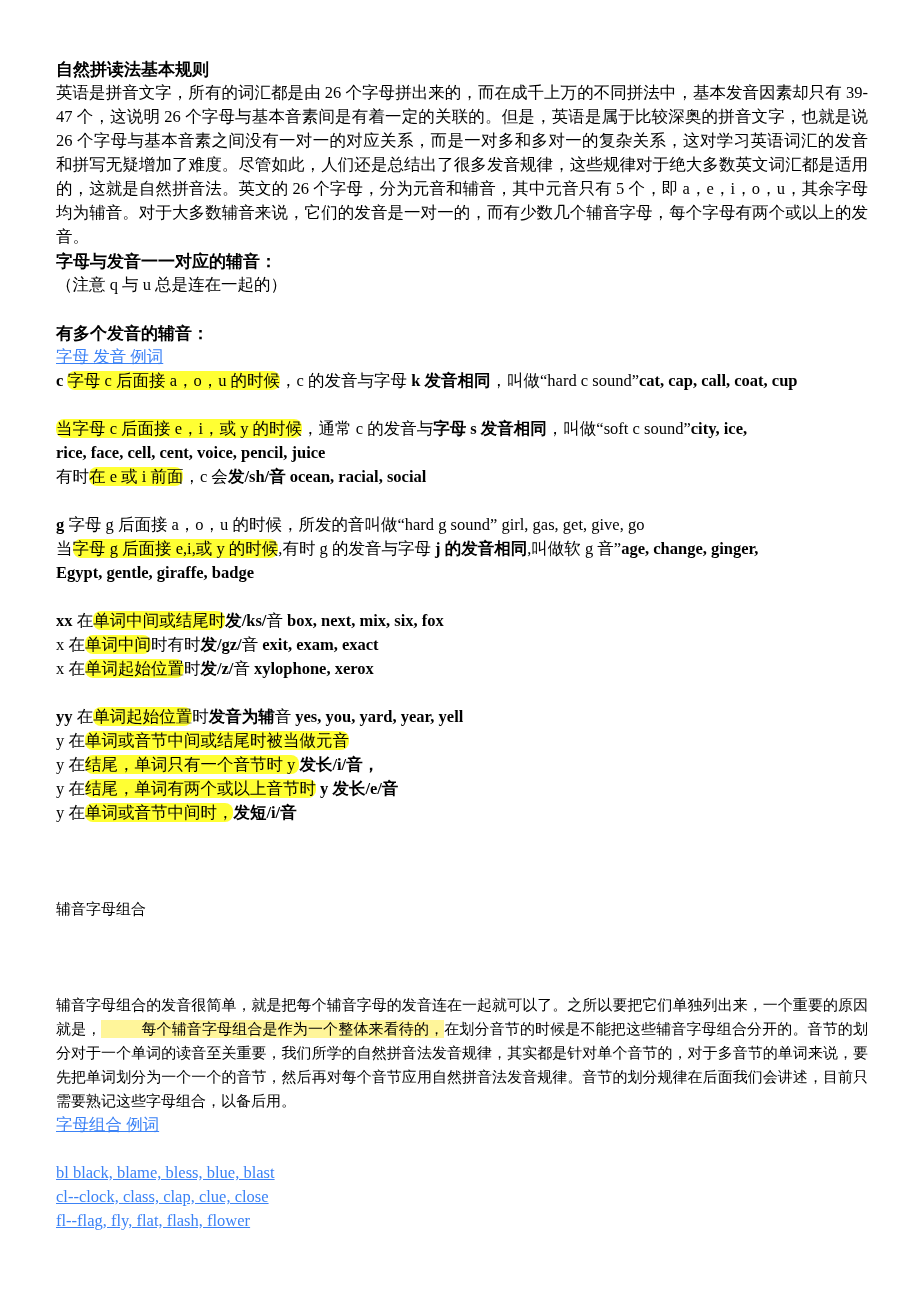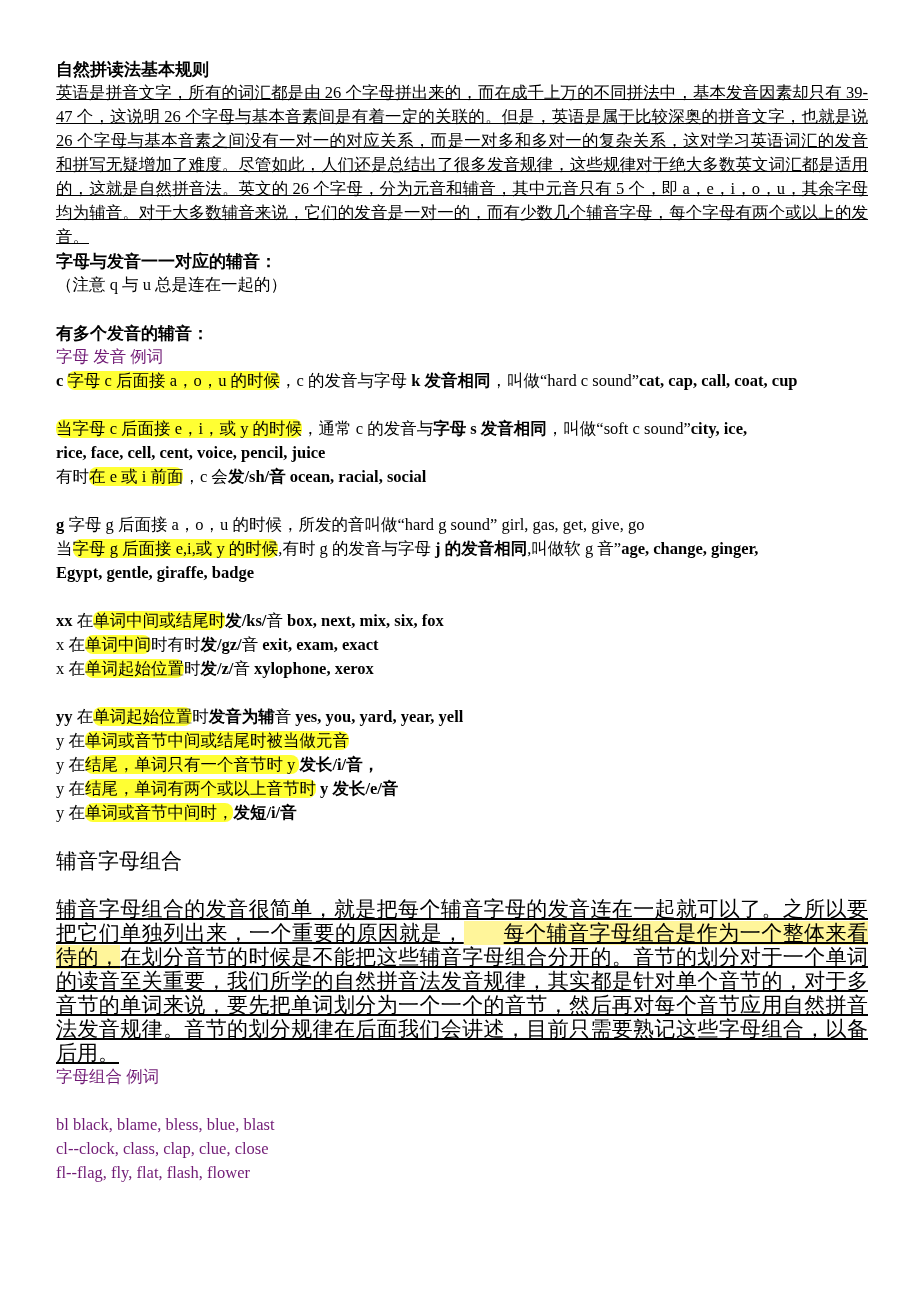--- a/index.html
+++ b/index.html
@@ -3,28 +3,28 @@
 <meta charset="utf-8">
 <style>
   html, body { margin: 0; padding: 0; background: #ffffff; }
   body { width: 920px; height: 1302px; overflow: hidden; position: relative; }
   .page {
     position: absolute; left: 56px; top: 57px; width: 812px;
     font-family: "Liberation Serif", "DejaVu Serif", serif;
     font-size: 16.5px; line-height: 24px; color: #000;
   }
   .line { white-space: nowrap; height: 24px; }
-  .para { white-space: normal; text-align: justify; text-align-last: left; text-decoration: underline; }
+  .para { white-space: normal; text-align: justify; text-align-last: left; }
   .blank { height: 24px; }
   .b { font-weight: bold; }
-  .g { color: #701a75; }
+  .g { color: #3b82f6; text-decoration: underline; }
   .hl { background: #ffff33; border-radius: 8px; }
   .hl2 { background: #fff59a; padding-left: 40px; }
   .heading { font-family: "DejaVu Sans", sans-serif; font-weight: bold; font-size: 17px; }
-  .sans { font-family: "DejaVu Sans", sans-serif; font-size: 21px; }
+  .sans { font-family: "DejaVu Sans", sans-serif; font-size: 15px; margin-top: 48px; }
 </style>
 </head>
 <body>
 
 <div class="page">
 
   <div class="line heading">自然拼读法基本规则</div>
   <div class="para">英语是拼音文字，所有的词汇都是由 26 个字母拼出来的，而在成千上万的不同拼法中，基本发音因素却只有 39-47 个，这说明 26 个字母与基本音素间是有着一定的关联的。但是，英语是属于比较深奥的拼音文字，也就是说 26 个字母与基本音素之间没有一对一的对应关系，而是一对多和多对一的复杂关系，这对学习英语词汇的发音和拼写无疑增加了难度。尽管如此，人们还是总结出了很多发音规律，这些规律对于绝大多数英文词汇都是适用的，这就是自然拼音法。英文的 26 个字母，分为元音和辅音，其中元音只有 5 个，即 a，e，i，o，u，其余字母均为辅音。对于大多数辅音来说，它们的发音是一对一的，而有少数几个辅音字母，每个字母有两个或以上的发音。</div>
 
   <div class="line heading">字母与发音一一对应的辅音：</div>

